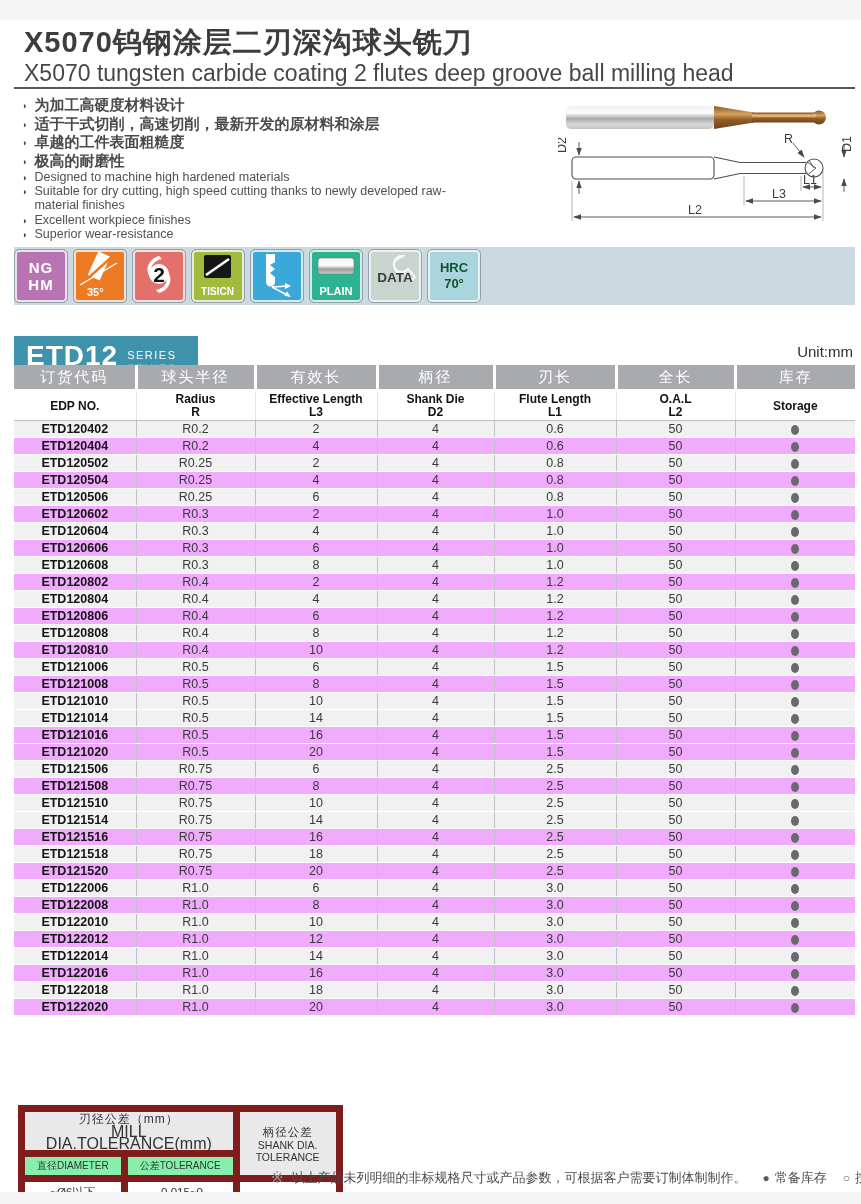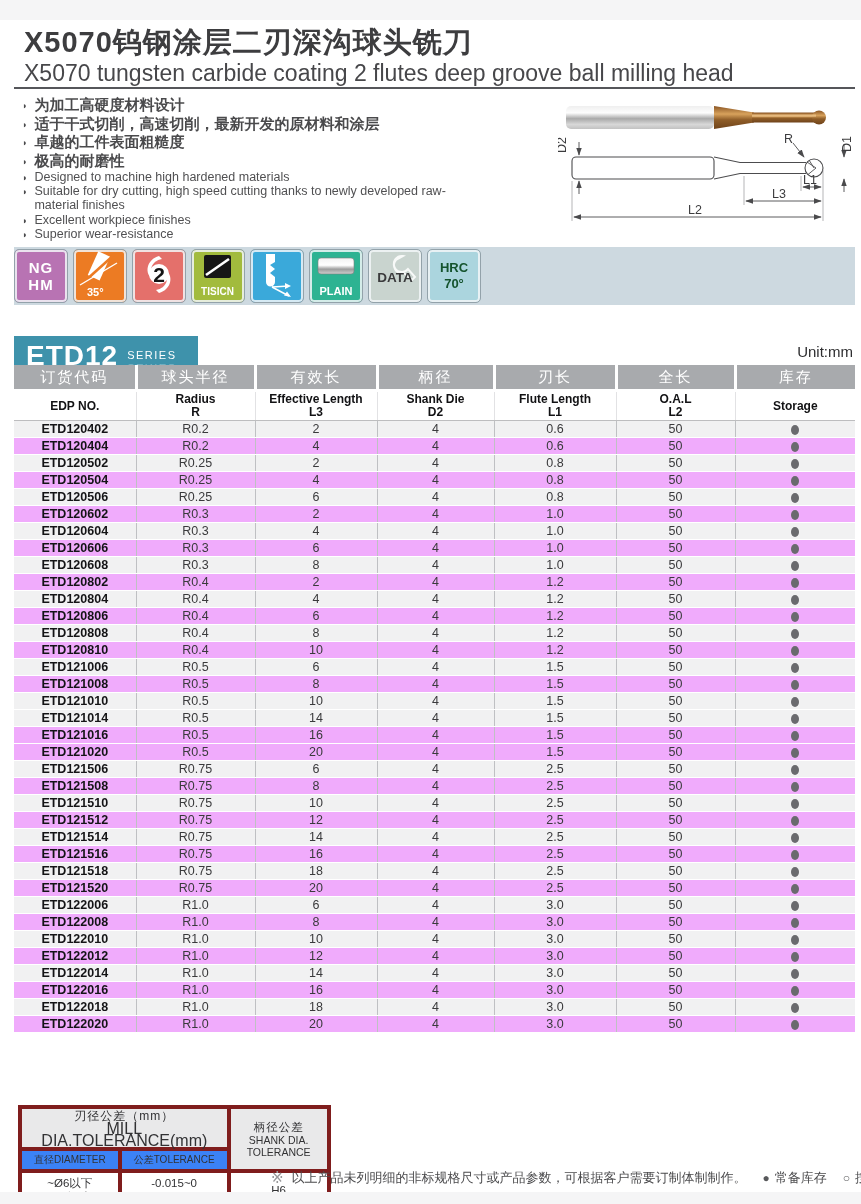--- a/index.html
+++ b/index.html
@@ -60,28 +60,28 @@
   .spec-table tbody td{height:16px;line-height:16px;font-size:12.5px;color:#3a3a3c;
          border-right:1px solid #bfc0c3;border-bottom:1px solid #fff;}
   .spec-table tbody td:last-child{border-right:none;}
   .spec-table tbody td.edp{font-weight:bold;color:#141416;}
   .row-odd{background:#f1f1f2;}
   .row-even{background:#f0abfc;}
   .dot{display:inline-block;width:8px;height:10px;border-radius:50%;background:#6a6a6e;vertical-align:middle;}
 
   
   .tol-table{position:absolute;left:18px;top:1105px;border-collapse:collapse;color:#323234;}
-  .tol-table td{border:4px solid #7f1d1d;text-align:center;padding:0 12px;}
+  .tol-table td{border:7px solid #7f1d1d;text-align:center;padding:0 12px;}
   .tol-head{background:#e9e9ea;}
   .tol-mill{width:170px;height:30px;}
   .tol-mill .zh{font-size:12px;line-height:14px;letter-spacing:1px;}
   .tol-mill .en{font-size:16px;line-height:12px;}
   .tol-shank{width:72px;font-size:10.5px;line-height:12px;}
   .tol-shank .zh{font-size:11.5px;line-height:14px;letter-spacing:1px;}
-  .tol-col{height:18px;font-size:10px;background:#3b82f6;}
+  .tol-col{height:18px;font-size:10px;background:#86efac;}
   .tol-data{height:34px;font-size:11.5px;line-height:14px;background:#fff;}
   .tol-h6{font-size:11.5px;background:#fff;}
 
   
   .footnote{position:absolute;left:271px;top:1169px;width:586px;display:flex;align-items:center;gap:8px;
             font-size:13px;color:#4b4b4d;white-space:nowrap;}
   .note-marker{color:#98989a;font-size:15px;}
   .legend{display:flex;align-items:center;gap:16px;margin-left:8px;}
   .legend-item{display:flex;align-items:center;gap:5px;}
   .legend-symbol{font-size:12px;color:#58595b;}
@@ -524,29 +524,20 @@
         </tr>
         <tr class="row-odd">
           <td class="edp">ETD121510</td>
           <td>R0.75</td>
           <td>10</td>
           <td>4</td>
           <td>2.5</td>
           <td>50</td>
           <td class="storage-cell"><span class="dot"></span></td>
         </tr>
-        <tr class="row-even">
-          <td class="edp">ETD121512</td>
-          <td>R0.75</td>
-          <td>12</td>
-          <td>4</td>
-          <td>2.5</td>
-          <td>50</td>
-          <td class="storage-cell"><span class="dot"></span></td>
-        </tr>
         <tr class="row-odd">
           <td class="edp">ETD121514</td>
           <td>R0.75</td>
           <td>14</td>
           <td>4</td>
           <td>2.5</td>
           <td>50</td>
           <td class="storage-cell"><span class="dot"></span></td>
         </tr>
         <tr class="row-even">

